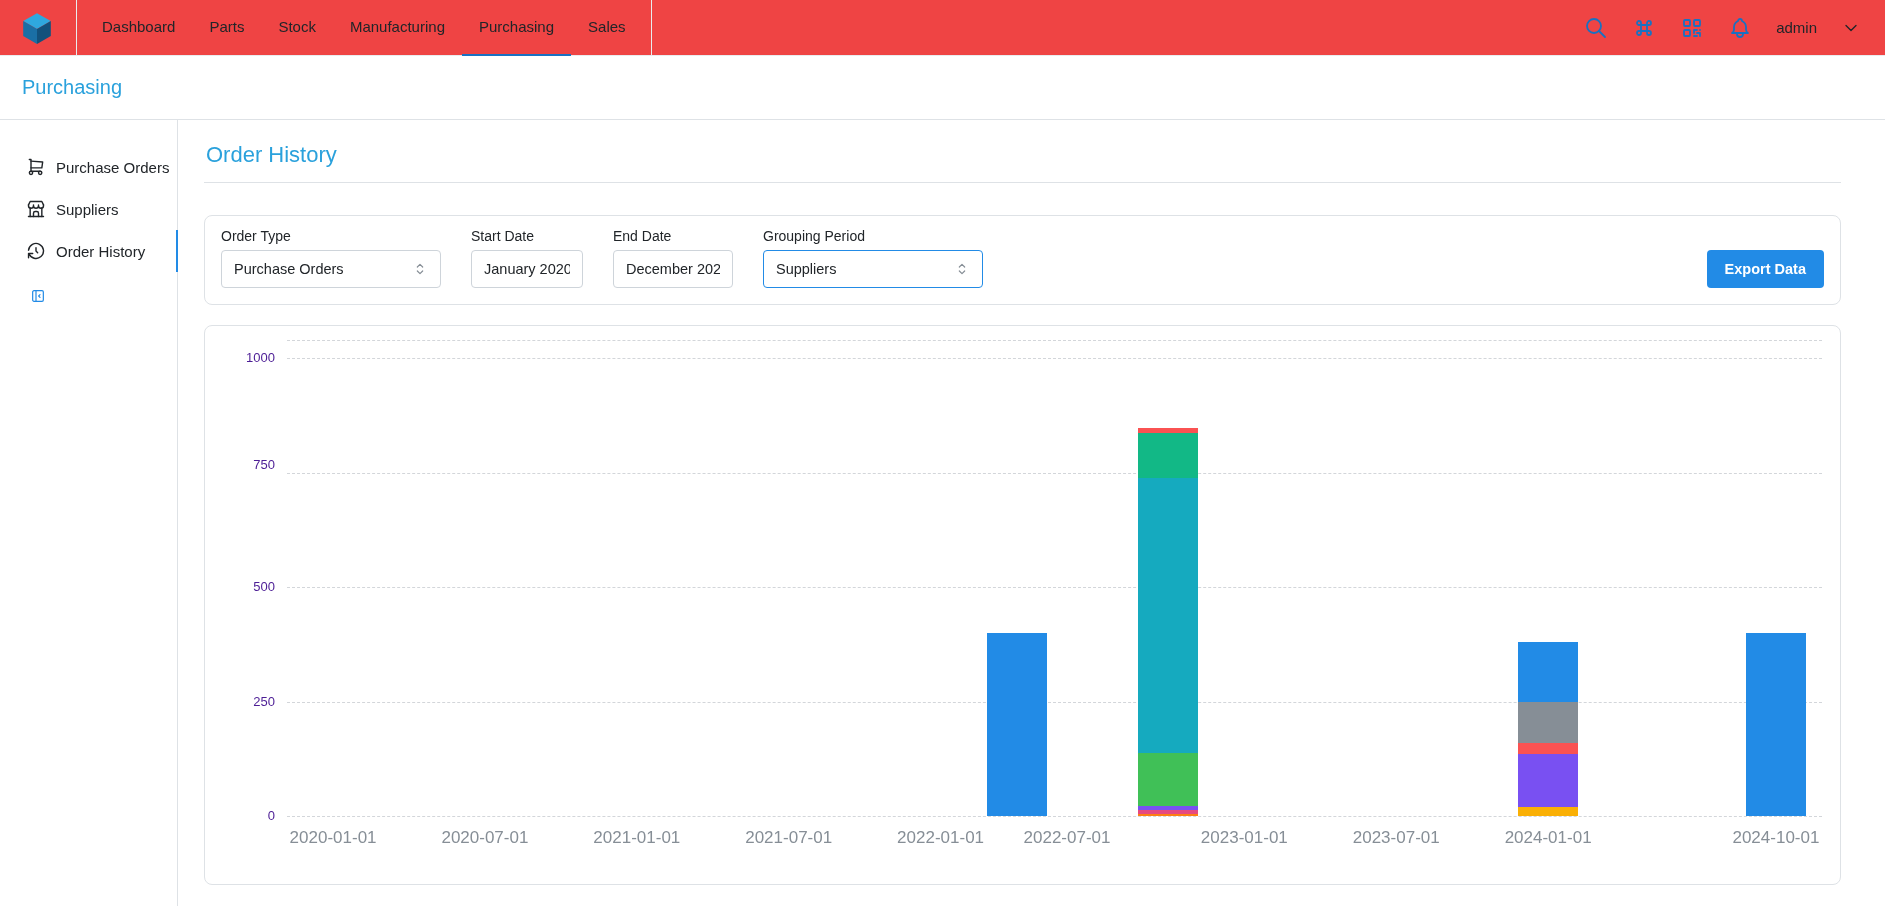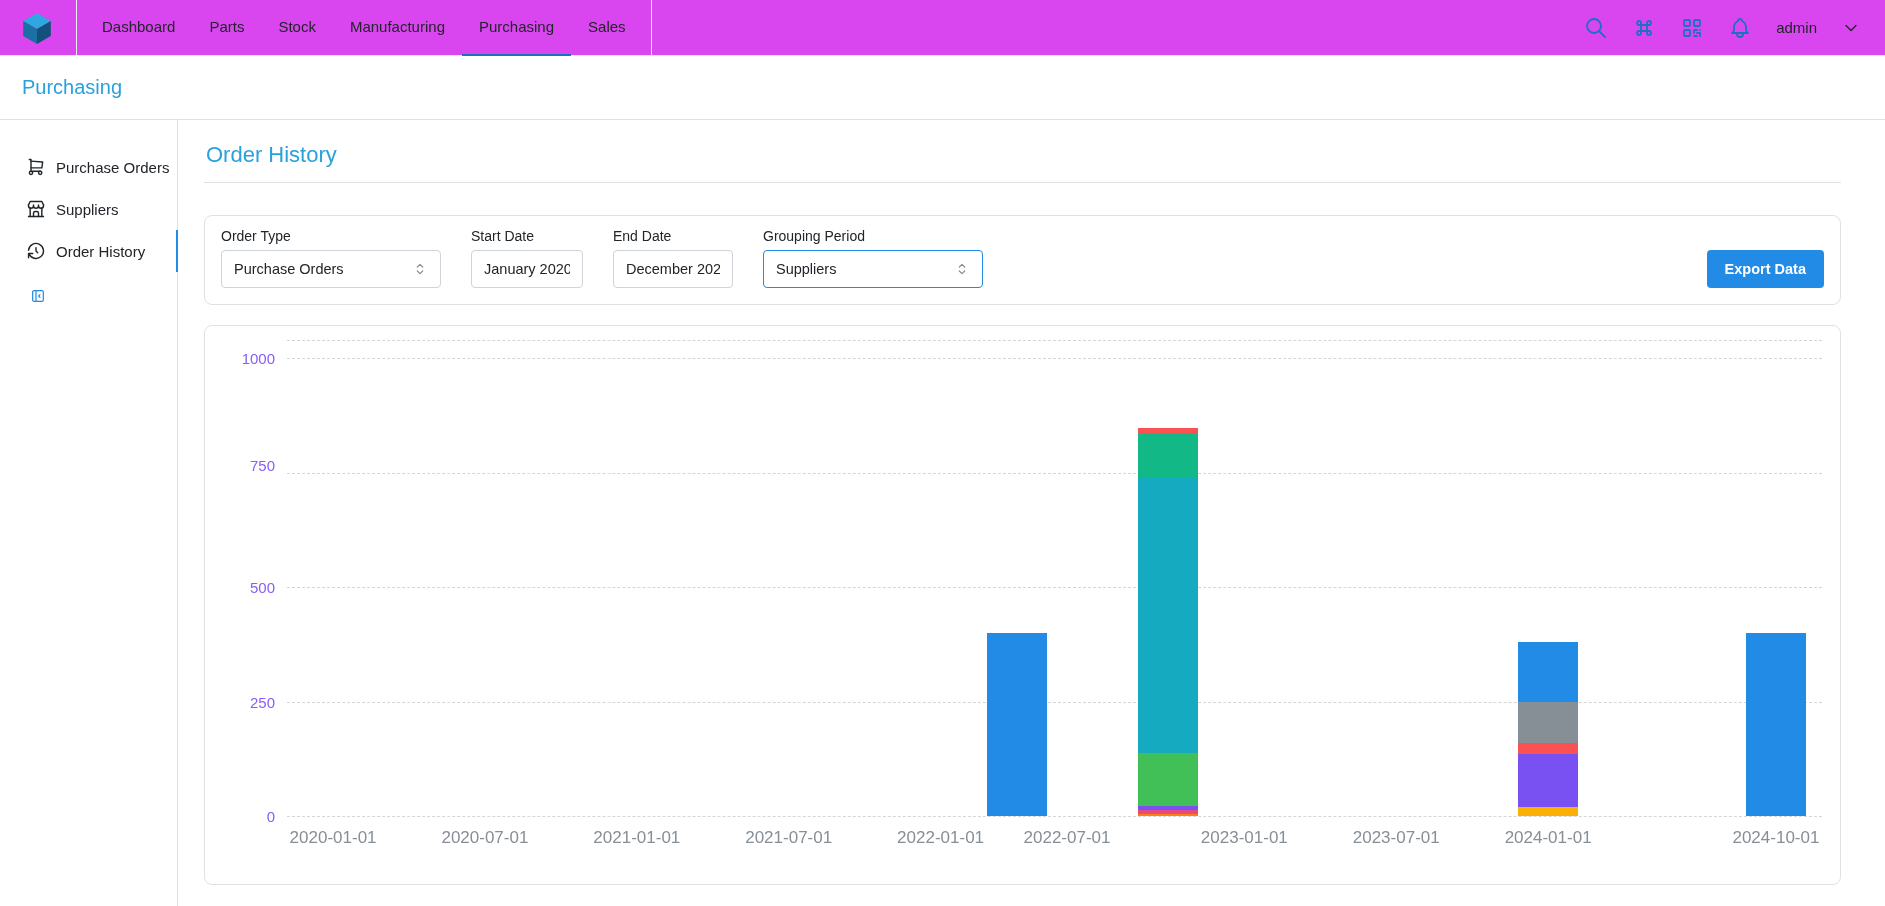--- a/index.html
+++ b/index.html
@@ -8,21 +8,21 @@
     font-family: "Liberation Sans", sans-serif;
     color: #212529;
     background: #ffffff;
     --accent: #228be6;
     --heading: #2AA1DC;
     --navicon: #1971c2;
     --border: #dee2e6;
   }
 
   
-  .navbar { height: 56px; display: flex; align-items: center; padding: 0 20px; border-bottom: 1px solid #e9ecef; background: #d946ef; }
+  .navbar { height: 56px; display: flex; align-items: center; padding: 0 20px; border-bottom: 1px solid #e9ecef; background: #ef4444; }
   .logo { display: flex; align-items: center; margin-right: 22px; cursor: pointer; }
   .tabs { display: flex; align-items: stretch; height: 56px; border-left: 1px solid #e9ecef; border-right: 1px solid #e9ecef; padding: 0 8px; }
   .tab { display: flex; align-items: center; padding: 0 17px; font-size: 15px; color: #212529; cursor: pointer; border-bottom: 2px solid transparent; white-space: nowrap; }
   .tab.active { border-bottom-color: var(--navicon); }
   .nav-right { margin-left: auto; display: flex; align-items: center; gap: 24px; padding-right: 4px; }
   .icon-btn { display: flex; align-items: center; color: var(--navicon); cursor: pointer; }
   .user { display: flex; align-items: center; gap: 24px; cursor: pointer; }
   .user-name { font-size: 15px; color: #212529; }
 
   
@@ -53,21 +53,21 @@
   .date-input.end { width: 120px; }
   .export-wrap { margin-left: auto; padding-top: 22px; }
   .export-btn { height: 38px; background: var(--accent); color: #fff; border: none; border-radius: 4px; font-size: 14.5px; font-weight: 600; padding: 0 18px; cursor: pointer; font-family: "Liberation Sans", sans-serif; }
 
   
   .chart-card { margin-top: 20px; border: 1px solid var(--border); border-radius: 8px; height: 560px; padding: 14px 18px 10px; }
   .chart-inner { display: flex; }
   .y-axis { width: 64px; position: relative; height: 476px; flex-shrink: 0; }
   .plot { flex: 1; position: relative; height: 476px; }
   .gridline { position: absolute; left: 0; right: 0; border-top: 1px dashed #d3d6da; }
-  .y-label { position: absolute; left: 0; right: 12px; text-align: right; font-size: 15px; color: #8b5cf6; }
+  .y-label { position: absolute; left: 0; right: 12px; text-align: right; font-size: 13px; color: #4c1d95; }
   .x-label { position: absolute; top: 488px; width: 120px; text-align: center; font-size: 17px; color: #868e96; }
   .bar { position: absolute; bottom: 0; width: 60px; display: flex; flex-direction: column-reverse; }
   .bar-seg { width: 100%; }
 </style>
 </head>
 <body style="--accent: #228be6; --heading: #2AA1DC; --navicon: #1971c2;">
 
 <div>
 
   <header class="navbar">

